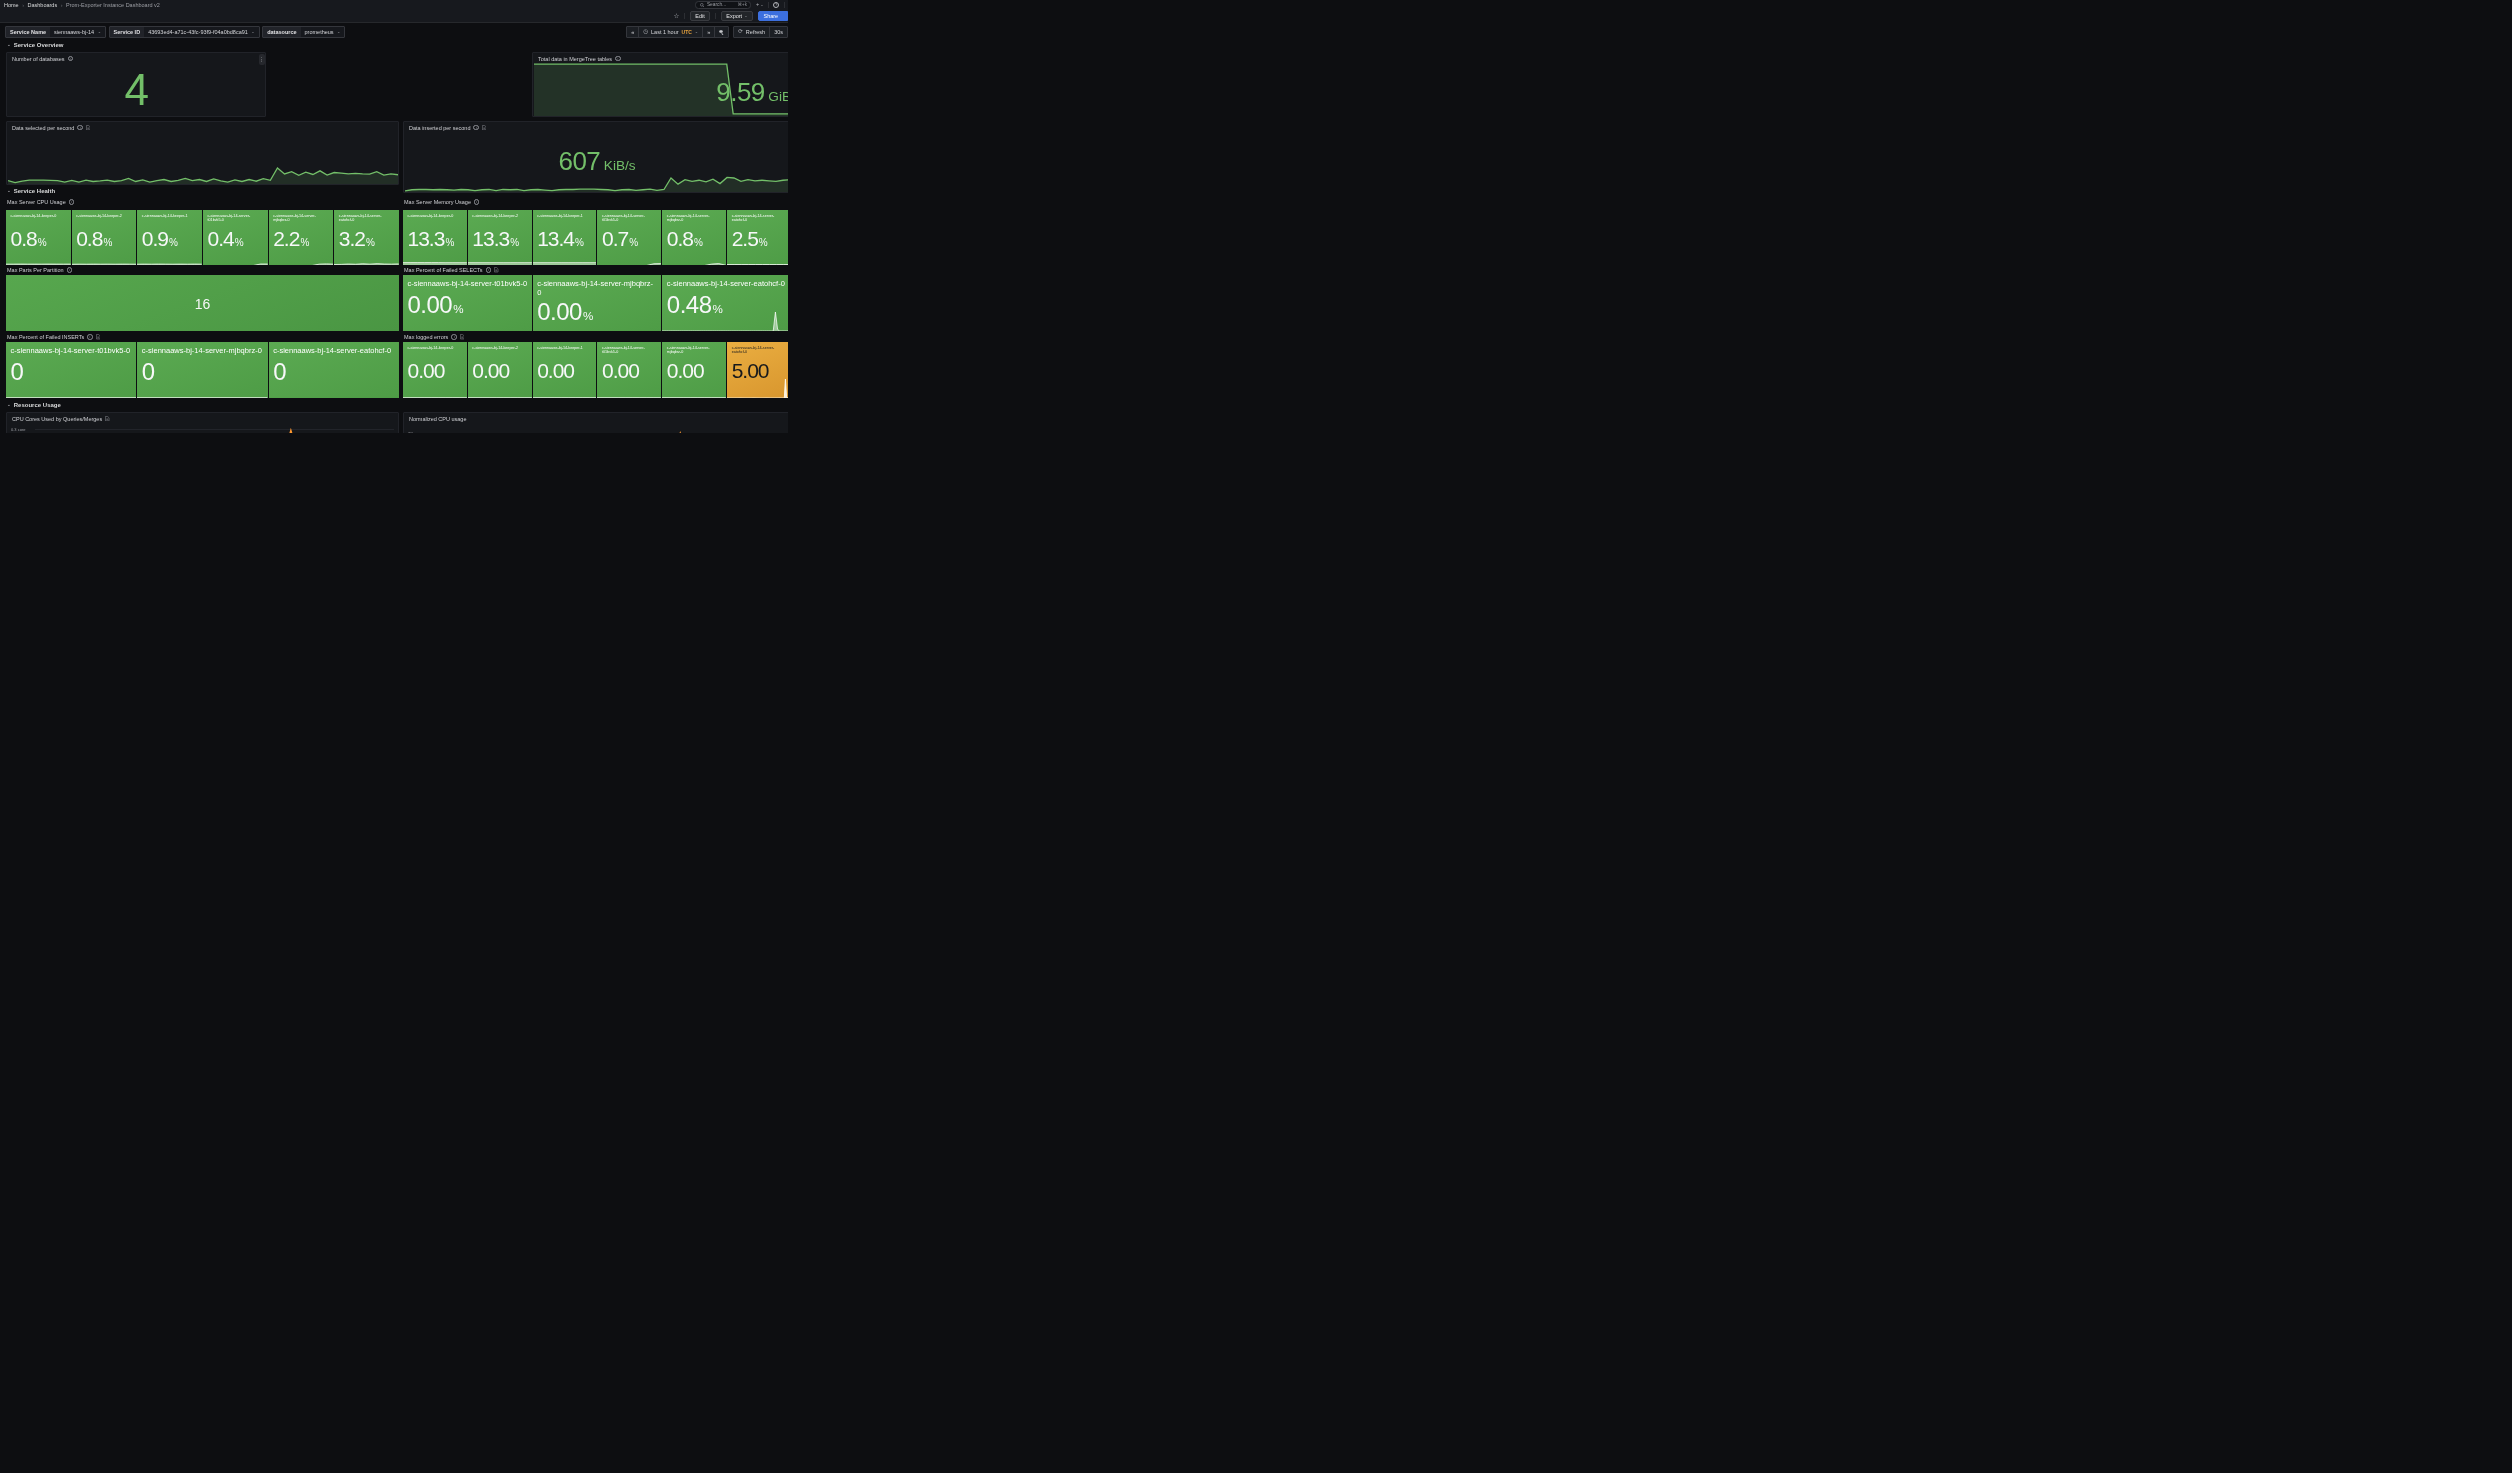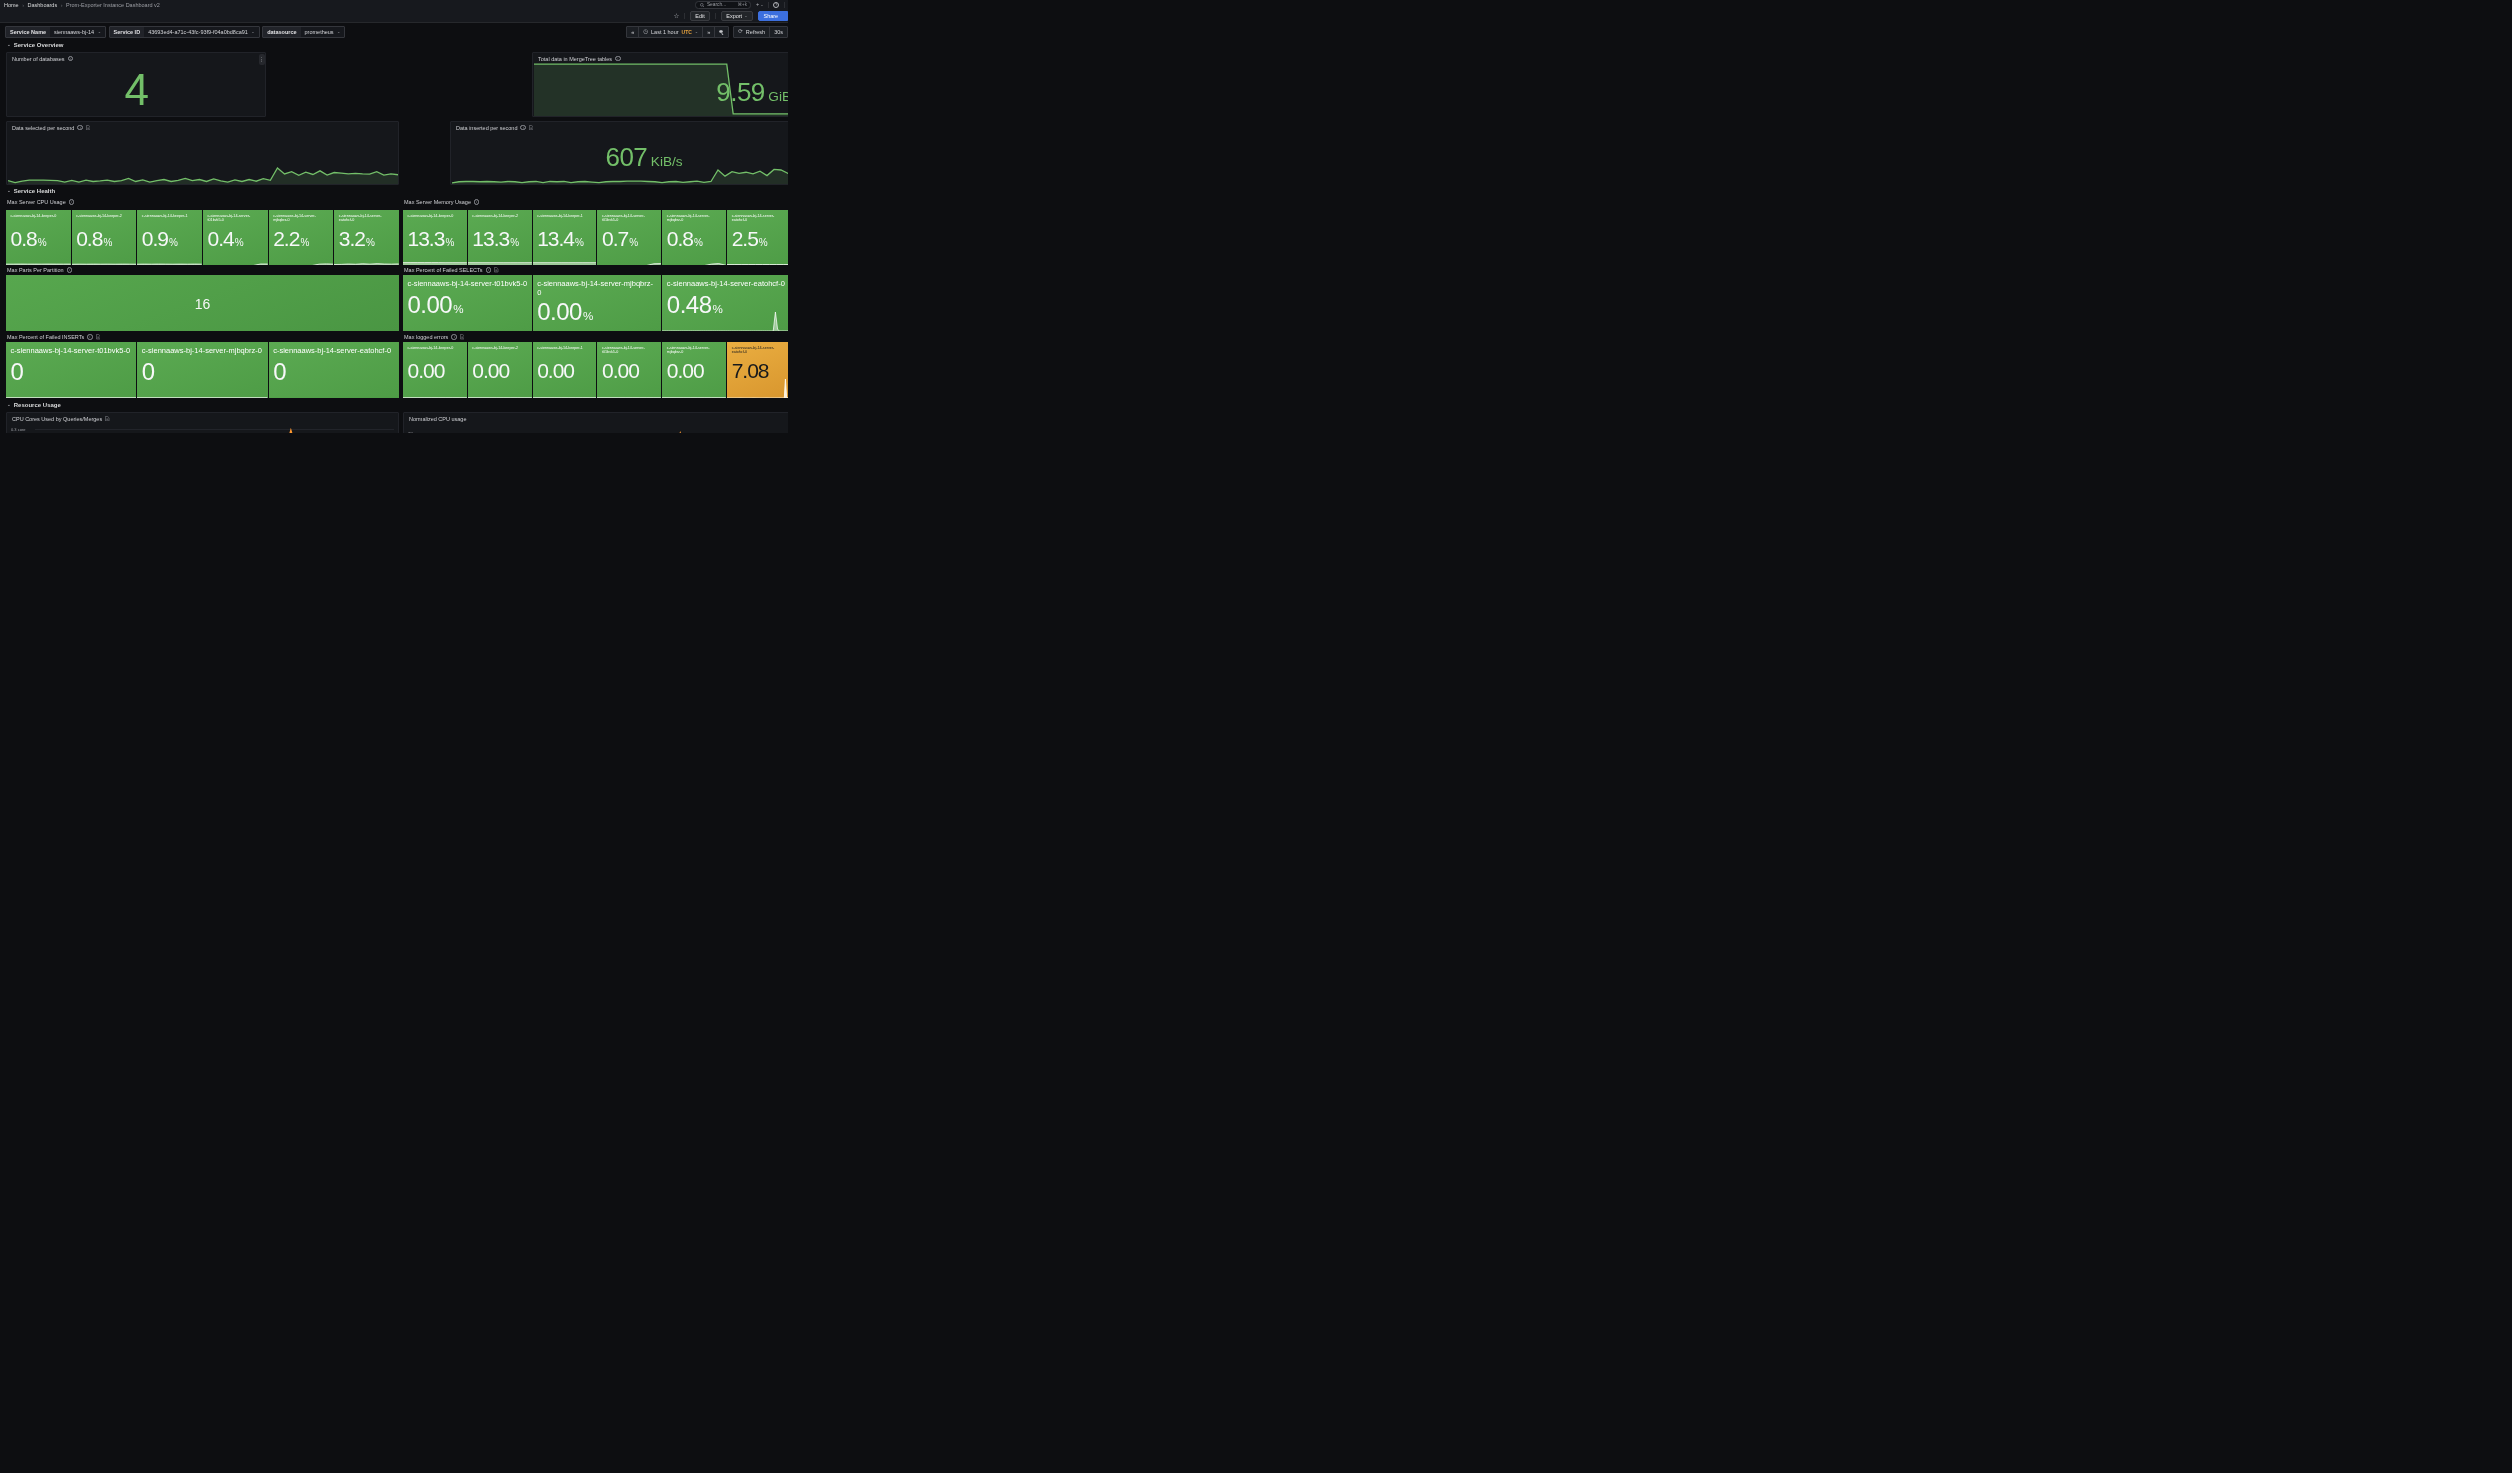--- a/index.html
+++ b/index.html
@@ -246,21 +246,21 @@
         </svg>
     </div>
     <div class="panel-spark">
         <svg viewBox="0 0 100 100" preserveAspectRatio="none">
           <polygon points="0,100 0.00,88.00 1.82,95.00 3.64,90.00 5.45,86.00 7.27,86.00 9.09,86.00 10.91,87.00 12.73,88.00 14.55,93.00 16.36,87.00 18.18,93.00 20.00,86.00 21.82,91.00 23.64,89.00 25.45,86.00 27.27,91.00 29.09,88.00 30.91,80.00 32.73,91.00 34.55,85.00 36.36,93.00 38.18,88.00 40.00,84.00 41.82,91.00 43.64,87.00 45.45,80.00 47.27,88.00 49.09,84.00 50.91,91.00 52.73,82.00 54.55,89.00 56.36,93.00 58.18,85.00 60.00,91.00 61.82,84.00 63.64,90.00 65.45,81.00 67.27,87.00 69.09,43.00 70.91,64.00 72.73,56.00 74.55,69.00 76.36,58.00 78.18,66.00 80.00,53.00 81.82,68.00 83.64,59.00 85.45,61.00 87.27,64.00 89.09,62.00 90.91,64.00 92.73,65.00 94.55,56.00 96.36,68.00 98.18,64.00 100.00,67.00 100,100" class="sp-area"></polygon>
           <polyline points="0.00,88.00 1.82,95.00 3.64,90.00 5.45,86.00 7.27,86.00 9.09,86.00 10.91,87.00 12.73,88.00 14.55,93.00 16.36,87.00 18.18,93.00 20.00,86.00 21.82,91.00 23.64,89.00 25.45,86.00 27.27,91.00 29.09,88.00 30.91,80.00 32.73,91.00 34.55,85.00 36.36,93.00 38.18,88.00 40.00,84.00 41.82,91.00 43.64,87.00 45.45,80.00 47.27,88.00 49.09,84.00 50.91,91.00 52.73,82.00 54.55,89.00 56.36,93.00 58.18,85.00 60.00,91.00 61.82,84.00 63.64,90.00 65.45,81.00 67.27,87.00 69.09,43.00 70.91,64.00 72.73,56.00 74.55,69.00 76.36,58.00 78.18,66.00 80.00,53.00 81.82,68.00 83.64,59.00 85.45,61.00 87.27,64.00 89.09,62.00 90.91,64.00 92.73,65.00 94.55,56.00 96.36,68.00 98.18,64.00 100.00,67.00" class="sp-line" vector-effect="non-scaling-stroke"></polyline>
         </svg>
       </div>
   </div>
 
-  <div class="panel" style="left:403px;top:121px;width:388px;height:64px;margin-left:47px;">
+  <div class="panel" style="left:403px;top:121px;width:388px;height:72px;">
     <div class="ptitle">
       <span>Data inserted per second</span>
       <span class="info-i">i</span>
       <svg class="doc-ic" width="4.5" height="5.5" viewBox="0 0 10 12">
           <path d="M1 1h5l3 3v7H1z" fill="none" stroke="#9d9fa5"></path>
           <path d="M3 6.5h4M3 8.5h4" stroke="#9d9fa5"></path>
         </svg>
     </div>
     <div class="big-center" style="top:7px;">
       <div class="statline">
@@ -607,21 +607,21 @@
         <div class="tile-spark spark-line">
           <svg viewBox="0 0 100 100" preserveAspectRatio="none">
             <polygon points="0,100 0.00,0.00 11.11,0.00 22.22,0.00 33.33,0.00 44.44,0.00 55.56,0.00 66.67,0.00 77.78,0.00 88.89,0.00 100.00,0.00 100,100" class="sp-area"></polygon>
             <polyline points="0.00,0.00 11.11,0.00 22.22,0.00 33.33,0.00 44.44,0.00 55.56,0.00 66.67,0.00 77.78,0.00 88.89,0.00 100.00,0.00" class="sp-line" vector-effect="non-scaling-stroke"></polyline>
           </svg>
         </div>
       </div>
       <div class="tile tile-orange">
         <div class="tile-name">c-siennaaws-bj-14-server-eatohcf-0</div>
         <div class="tile-value">
-          <span class="v">7.08</span>
+          <span class="v">5.00</span>
         </div>
         <div class="tile-spark spark-spike">
           <svg viewBox="0 0 100 100" preserveAspectRatio="none">
             <polygon points="0,100 0.00,100.00 1.69,100.00 3.39,100.00 5.08,100.00 6.78,100.00 8.47,100.00 10.17,100.00 11.86,100.00 13.56,100.00 15.25,100.00 16.95,100.00 18.64,100.00 20.34,100.00 22.03,100.00 23.73,100.00 25.42,100.00 27.12,100.00 28.81,100.00 30.51,100.00 32.20,100.00 33.90,100.00 35.59,100.00 37.29,100.00 38.98,100.00 40.68,100.00 42.37,100.00 44.07,100.00 45.76,100.00 47.46,100.00 49.15,100.00 50.85,100.00 52.54,100.00 54.24,100.00 55.93,100.00 57.63,100.00 59.32,100.00 61.02,100.00 62.71,100.00 64.41,100.00 66.10,100.00 67.80,100.00 69.49,100.00 71.19,100.00 72.88,100.00 74.58,100.00 76.27,100.00 77.97,100.00 79.66,100.00 81.36,100.00 83.05,100.00 84.75,100.00 86.44,100.00 88.14,100.00 89.83,100.00 91.53,5.00 93.22,94.00 94.92,100.00 96.61,100.00 98.31,100.00 100.00,100.00 100,100" class="sp-area"></polygon>
             <polyline points="0.00,100.00 1.69,100.00 3.39,100.00 5.08,100.00 6.78,100.00 8.47,100.00 10.17,100.00 11.86,100.00 13.56,100.00 15.25,100.00 16.95,100.00 18.64,100.00 20.34,100.00 22.03,100.00 23.73,100.00 25.42,100.00 27.12,100.00 28.81,100.00 30.51,100.00 32.20,100.00 33.90,100.00 35.59,100.00 37.29,100.00 38.98,100.00 40.68,100.00 42.37,100.00 44.07,100.00 45.76,100.00 47.46,100.00 49.15,100.00 50.85,100.00 52.54,100.00 54.24,100.00 55.93,100.00 57.63,100.00 59.32,100.00 61.02,100.00 62.71,100.00 64.41,100.00 66.10,100.00 67.80,100.00 69.49,100.00 71.19,100.00 72.88,100.00 74.58,100.00 76.27,100.00 77.97,100.00 79.66,100.00 81.36,100.00 83.05,100.00 84.75,100.00 86.44,100.00 88.14,100.00 89.83,100.00 91.53,5.00 93.22,94.00 94.92,100.00 96.61,100.00 98.31,100.00 100.00,100.00" class="sp-line" vector-effect="non-scaling-stroke"></polyline>
           </svg>
         </div>
       </div>
     </div>
 

